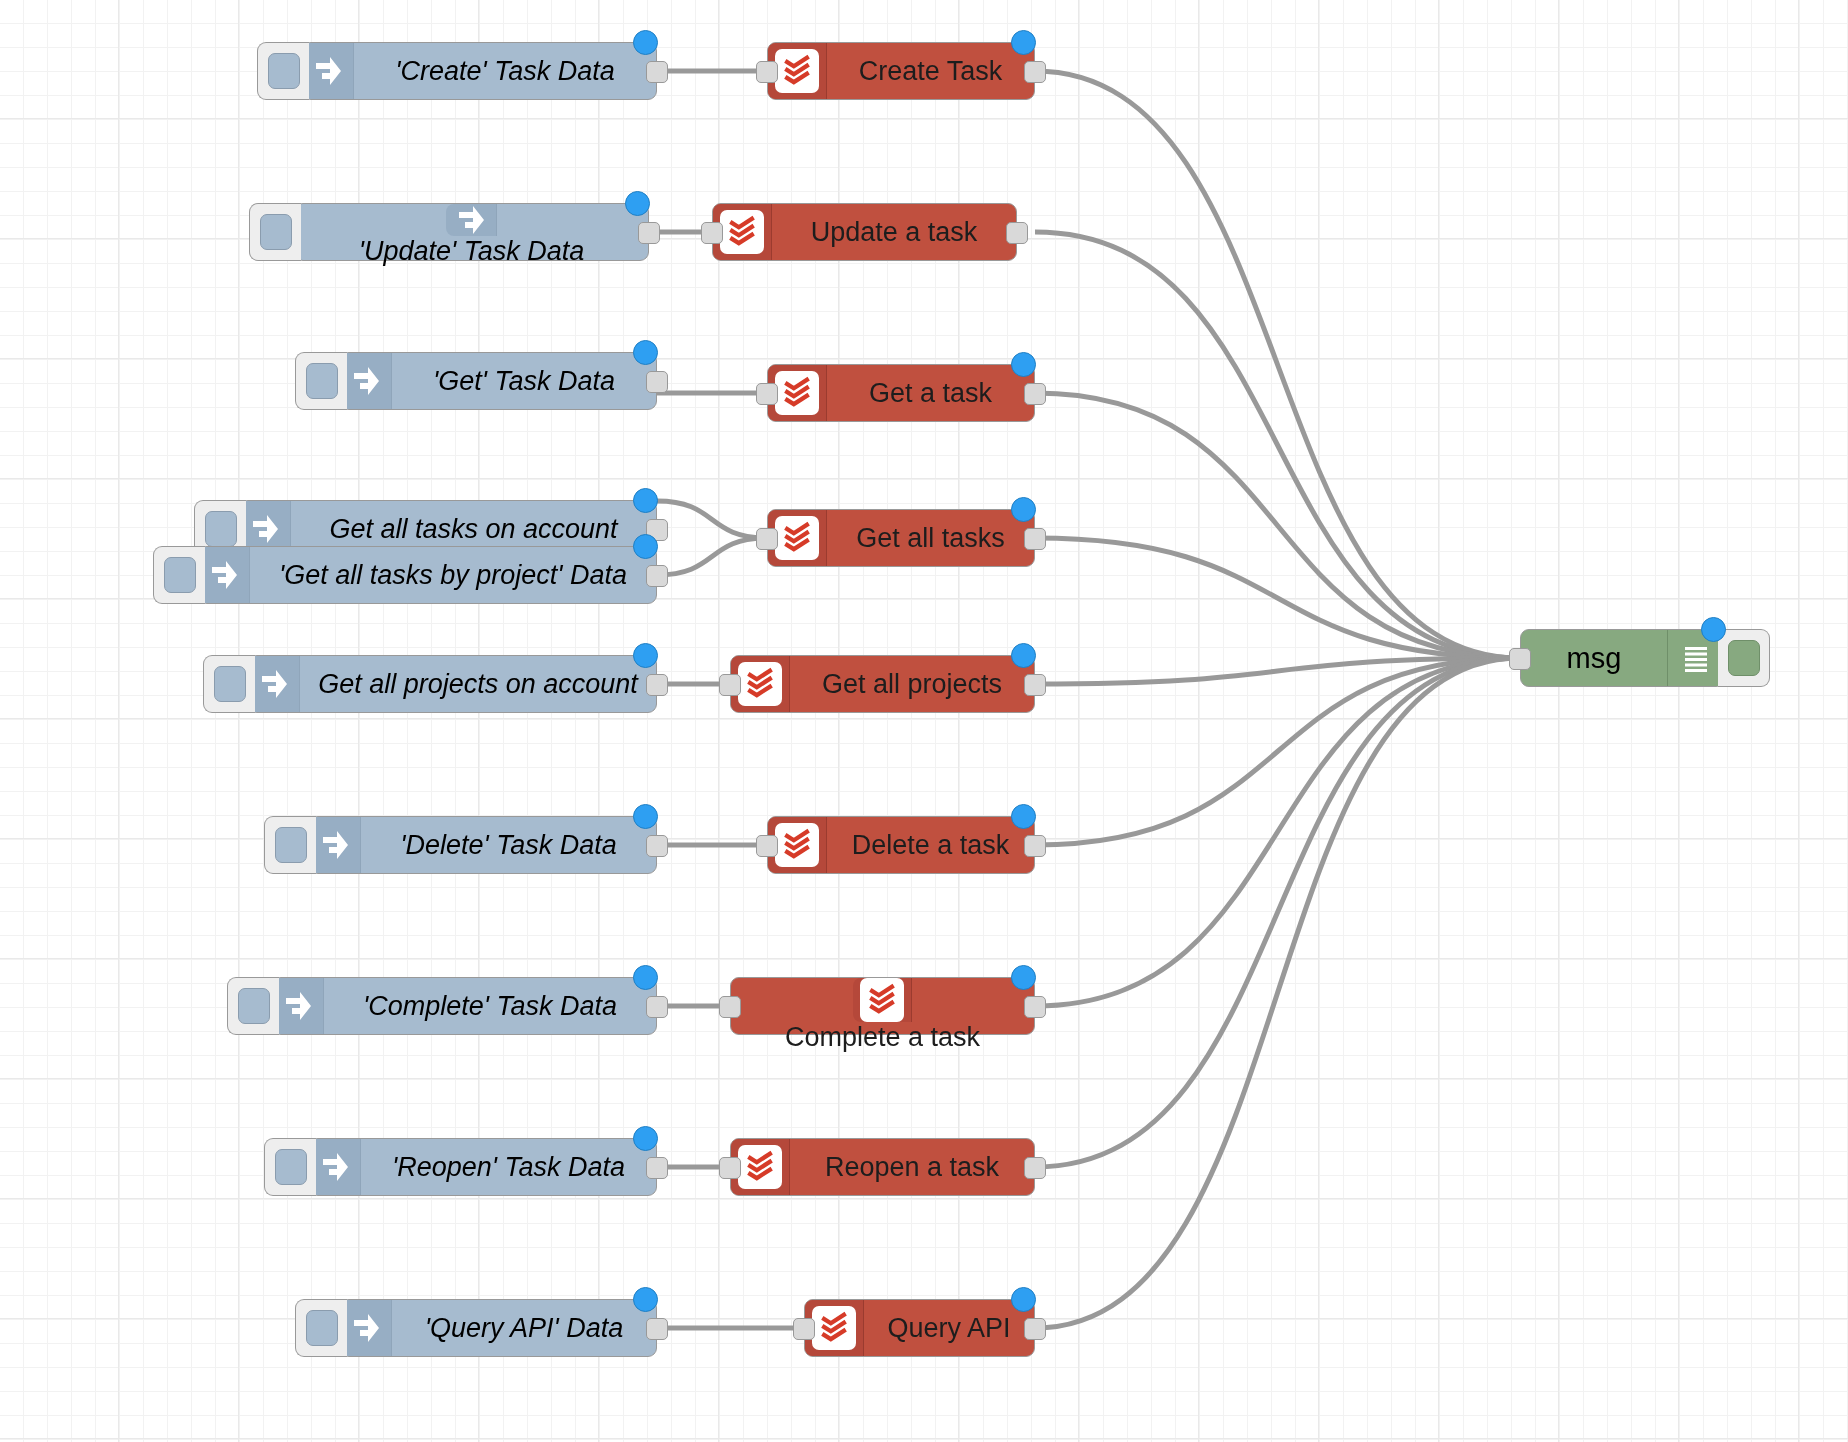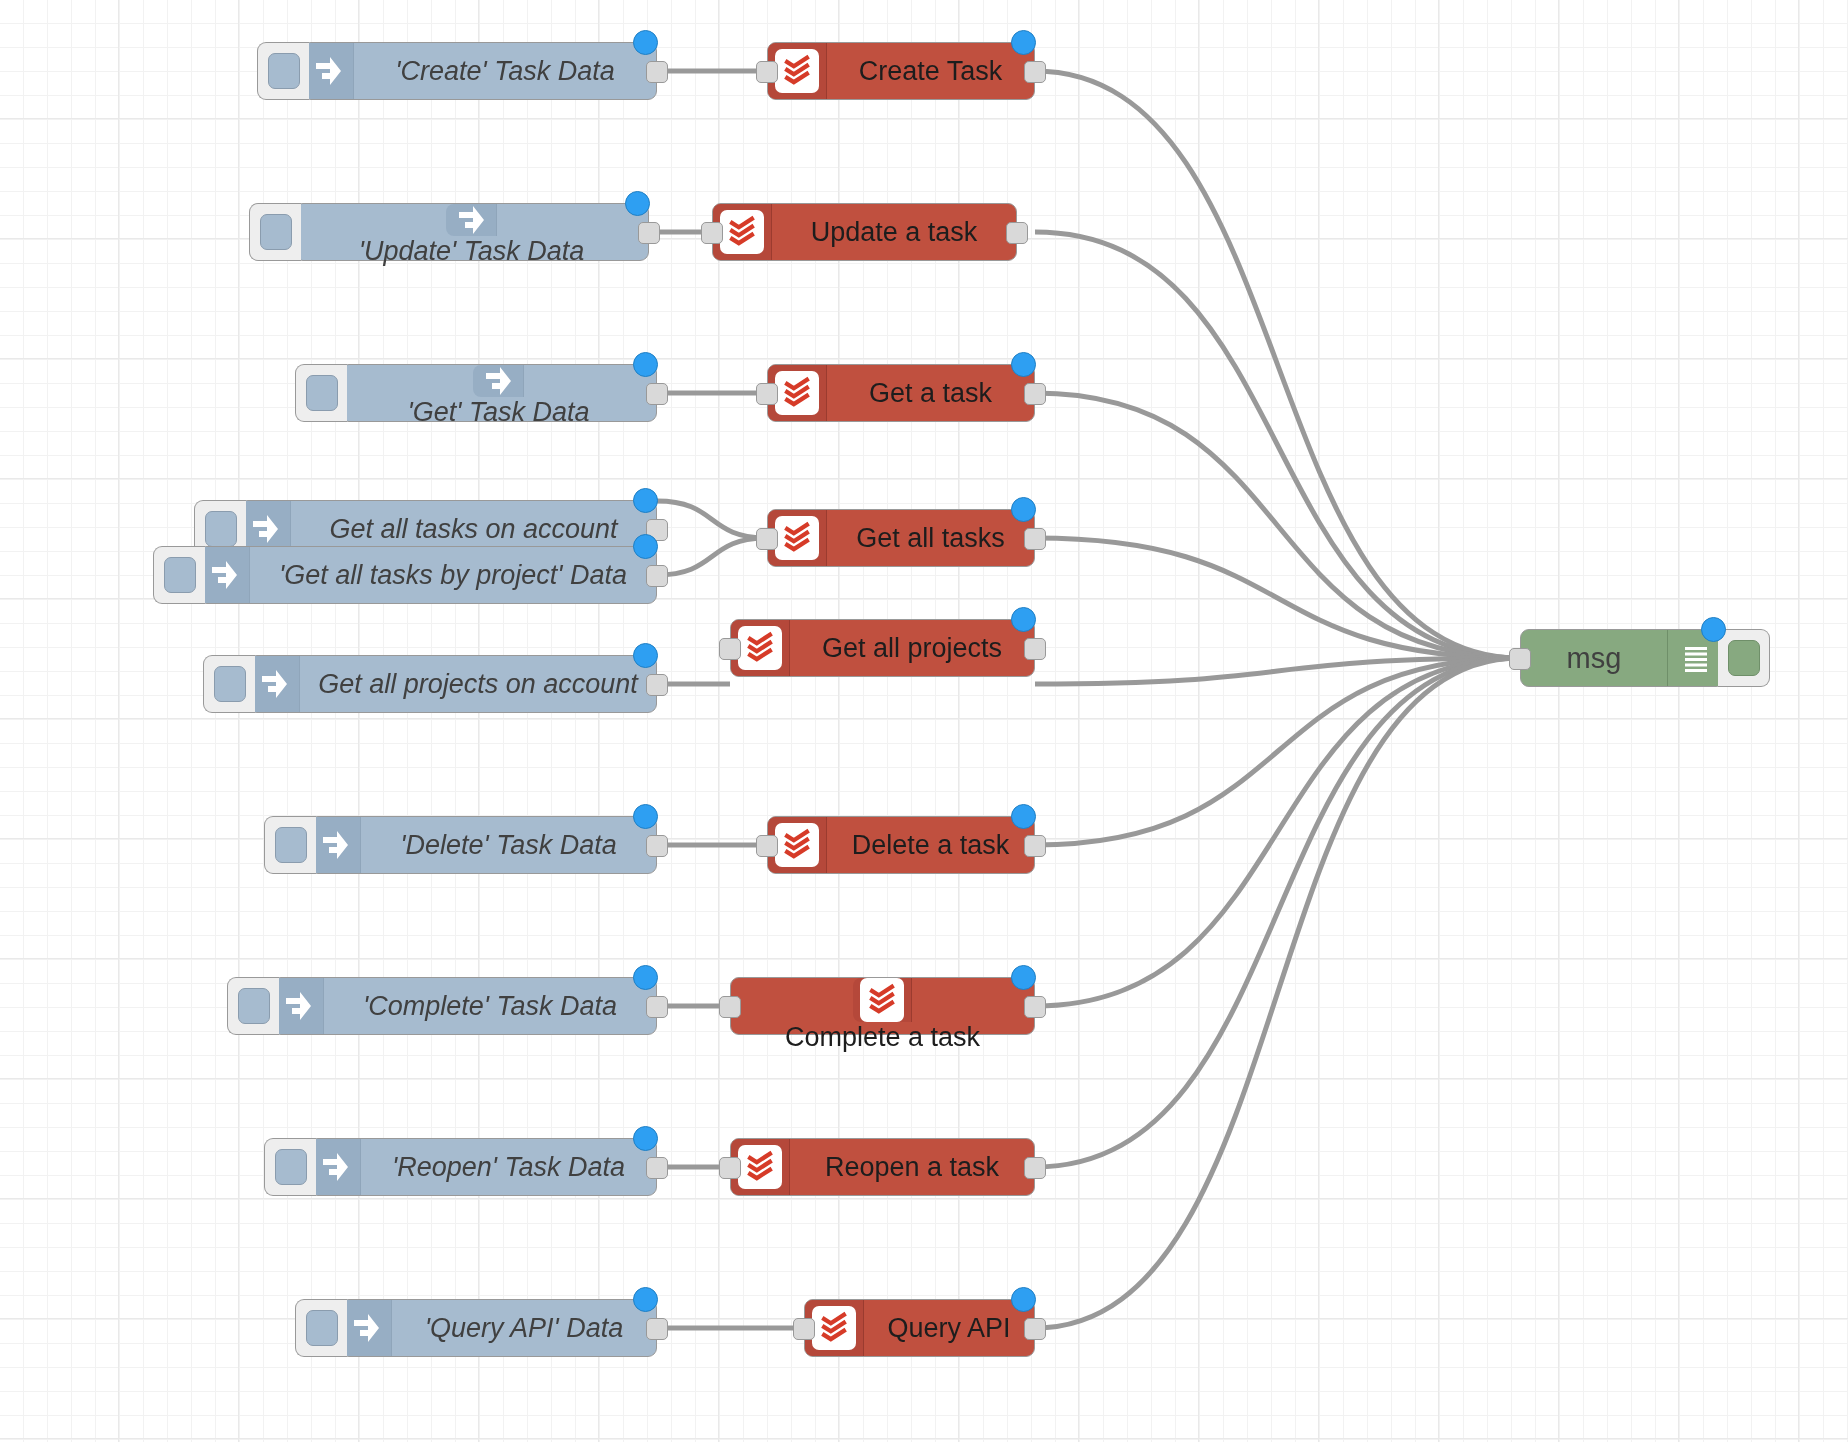--- a/index.html
+++ b/index.html
@@ -30,21 +30,21 @@
     border-radius:9px;
     border:1.5px solid #999;
     box-sizing:border-box;
     display:flex;align-items:center;
     box-shadow:0 0 0 0 rgba(0,0,0,0);
   }
   .node .label{
     flex:1;
     text-align:center;
     font-size:27px;
-    color:#404040;
+    color:#000000;
     white-space:nowrap;
     padding:0 10px;
   }
 
   
   .inject{
     background:#a6bbcf;
   }
   .inject .label{font-style:italic;}
   .inject-icon{
@@ -179,21 +179,21 @@
         </div>
         <div class="inject-icon">
           <svg viewBox="0 0 32 32" width="32" height="32">
             <path d="M4 8 h14 v-6 l11 14 -11 14 v-6 h-8 v-6 h8 v-4 h-14 z" fill="#ffffff"></path>
           </svg>
         </div>
         <div class="label">'Update' Task Data</div>
         <div class="port out"></div>
         <div class="status-dot"></div>
       </div>
-      <div class="node inject" style="left: 340px; top: 364px; width: 317px; flex-direction: column;">
+      <div class="node inject" style="left: 340px; top: 352px; width: 317px;">
         <div class="inject-btn">
           <i></i>
         </div>
         <div class="inject-icon">
           <svg viewBox="0 0 32 32" width="32" height="32">
             <path d="M4 8 h14 v-6 l11 14 -11 14 v-6 h-8 v-6 h8 v-4 h-14 z" fill="#ffffff"></path>
           </svg>
         </div>
         <div class="label">'Get' Task Data</div>
         <div class="port out"></div>
@@ -342,21 +342,21 @@
               <path d="M5 14 L13 19 L27 10" stroke="#d63b28" stroke-width="4" fill="none" stroke-linecap="butt"></path>
               <path d="M5 21.5 L13 26.5 L27 17.5" stroke="#d63b28" stroke-width="4" fill="none" stroke-linecap="butt"></path>
             </svg>
           </div>
         </div>
         <div class="label">Get all tasks</div>
         <div class="port in"></div>
         <div class="port out"></div>
         <div class="status-dot"></div>
       </div>
-      <div class="node todoist" style="left: 730px; top: 619px; width: 305px; align-items: center;">
+      <div class="node todoist" style="left: 730px; top: 655px; width: 305px; align-items: center;">
         <div class="todoist-icon">
           <div class="chip">
             <svg viewBox="0 0 32 32" width="34" height="34">
               <path d="M5 6.5 L13 11.5 L27 2.5" stroke="#d63b28" stroke-width="4" fill="none" stroke-linecap="butt"></path>
               <path d="M5 14 L13 19 L27 10" stroke="#d63b28" stroke-width="4" fill="none" stroke-linecap="butt"></path>
               <path d="M5 21.5 L13 26.5 L27 17.5" stroke="#d63b28" stroke-width="4" fill="none" stroke-linecap="butt"></path>
             </svg>
           </div>
         </div>
         <div class="label">Get all projects</div>

